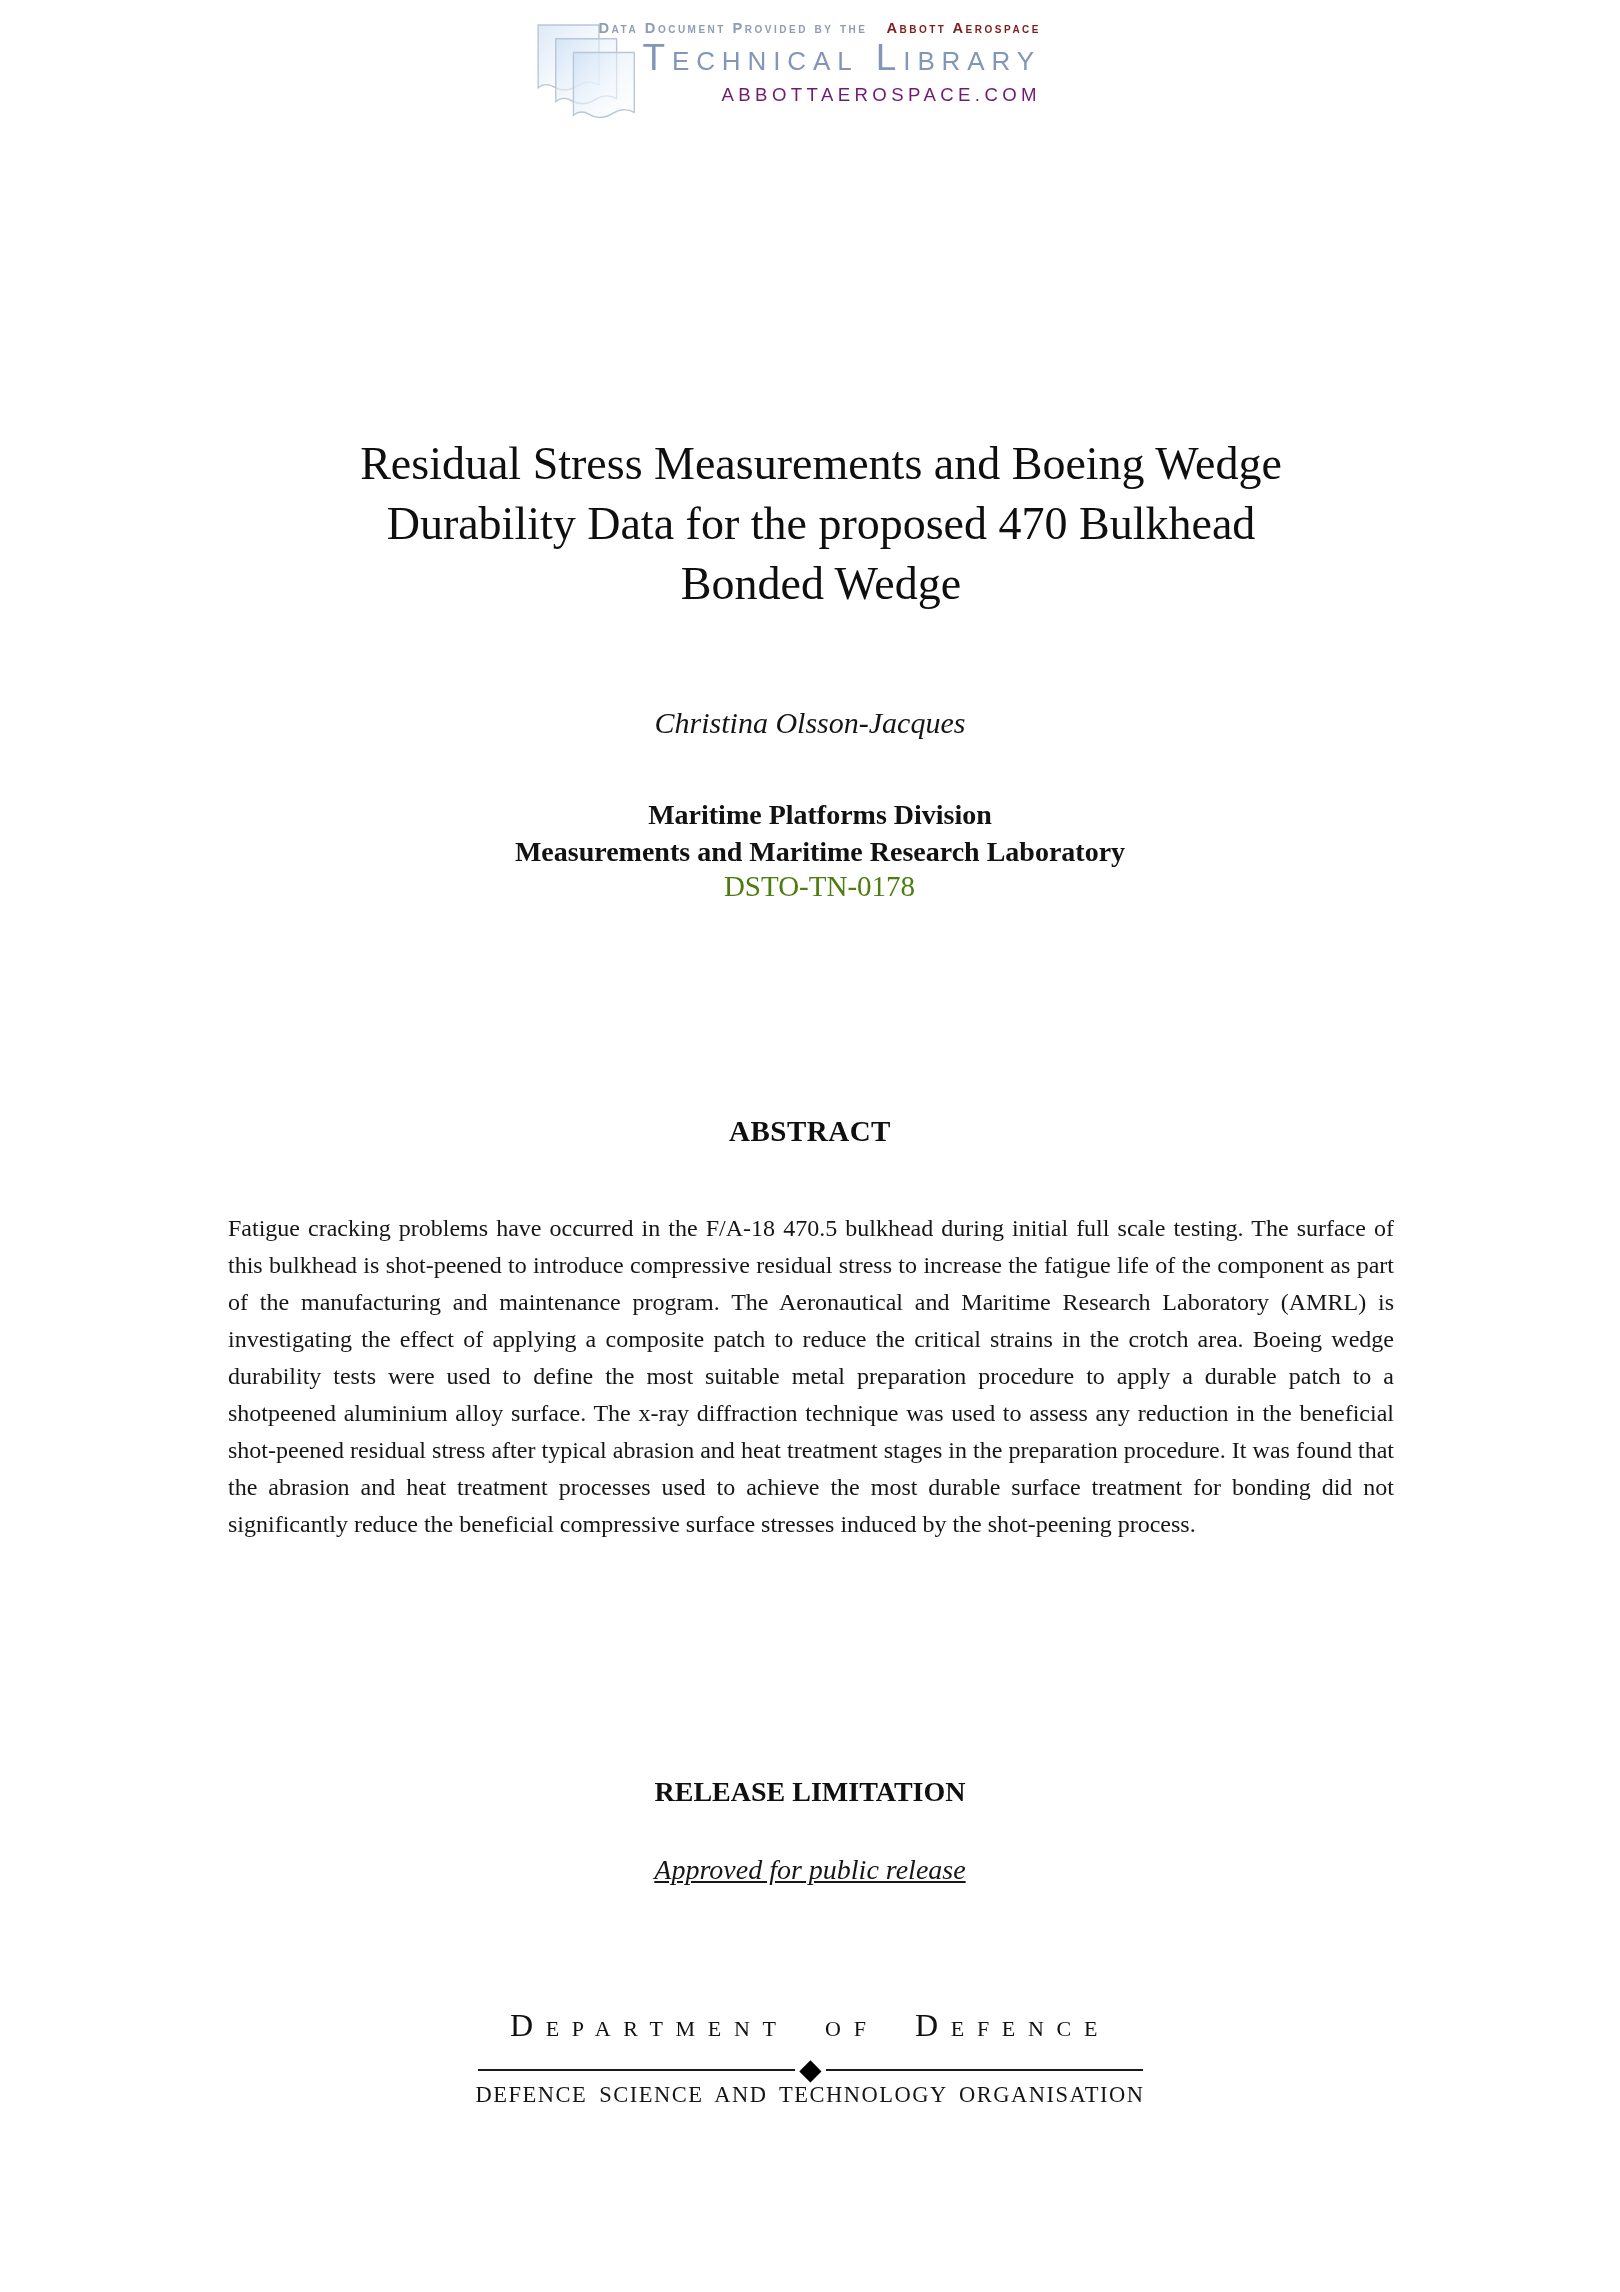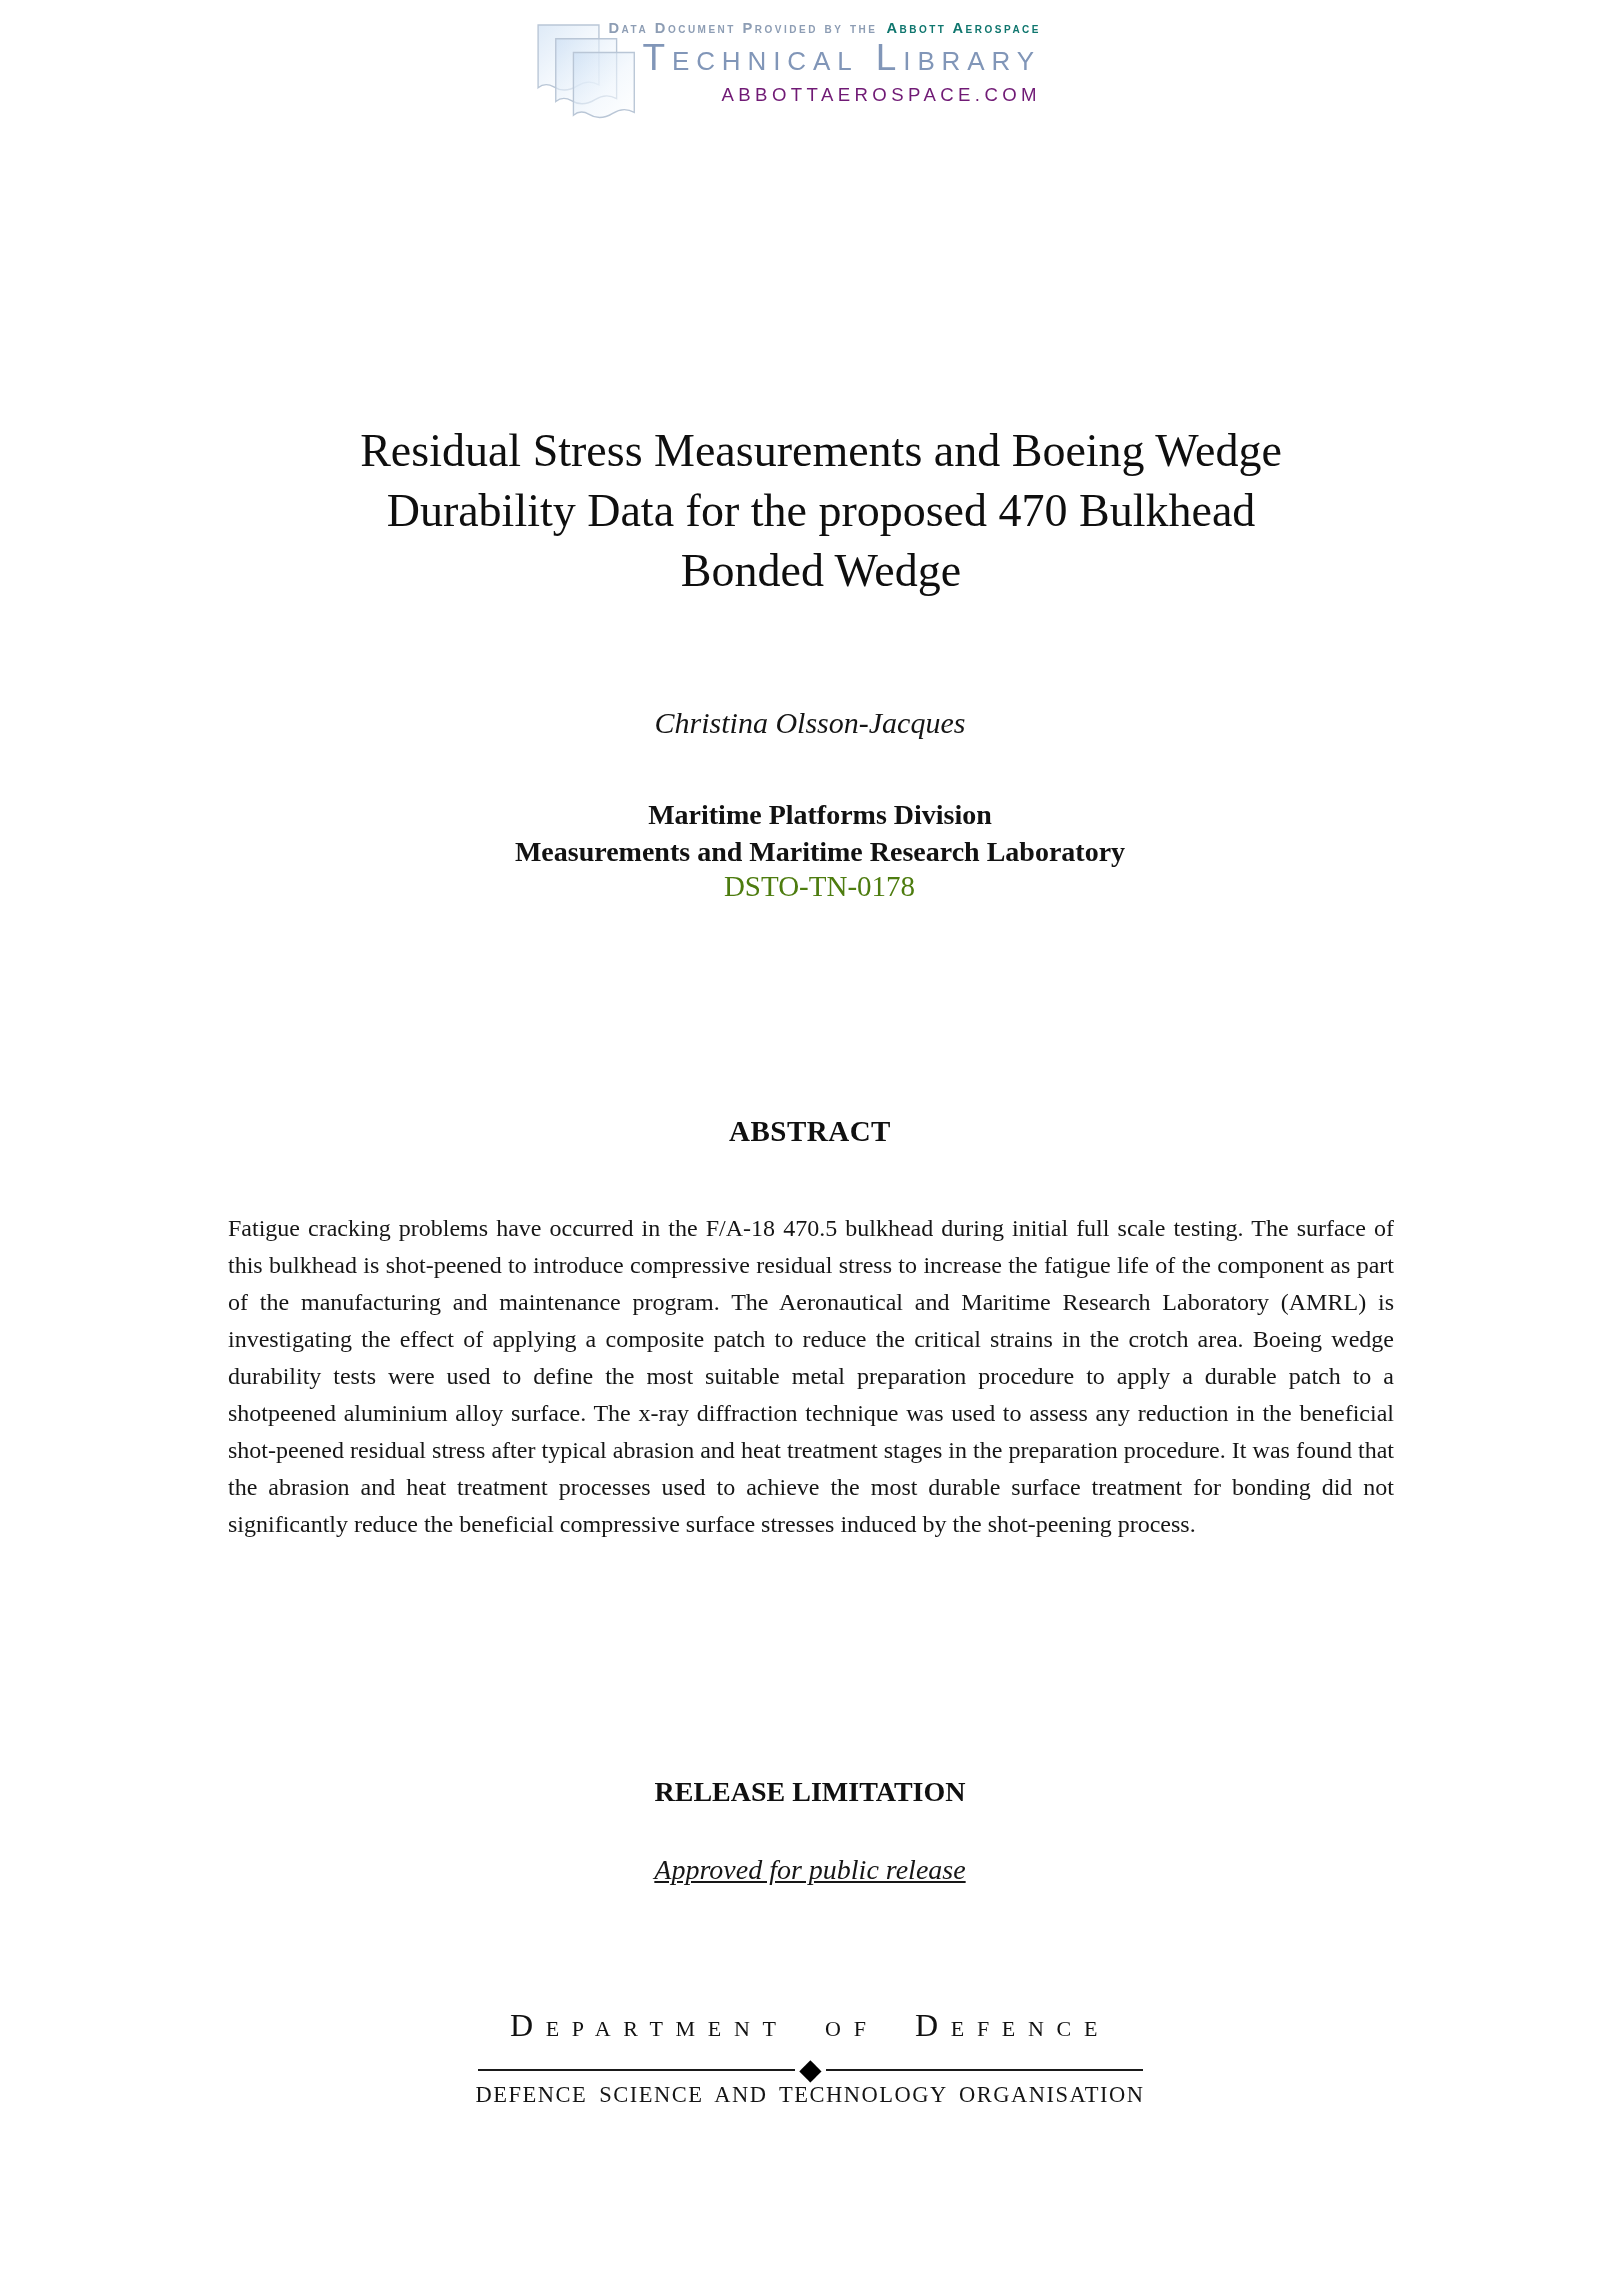--- a/index.html
+++ b/index.html
@@ -33,22 +33,22 @@
   }
   .hdr-line1 {
     font-size: 14.7px;
     font-variant: small-caps;
     letter-spacing: 2.5px;
     font-weight: bold;
     color: #8d9db4;
     white-space: nowrap;
   }
   .hdr-line1 .provider {
-    color: #0f766e;
-    margin-left: 9px;
+    color: #7f1d1d;
+    margin-left: 19px;
   }
   .hdr-line2 {
     margin-top: 2px;
     font-size: 37px;
     font-variant: small-caps;
     letter-spacing: 6.9px;
     font-weight: 500;
     color: #8196b8;
     white-space: nowrap;
   }
@@ -58,21 +58,21 @@
     letter-spacing: 4.4px;
     font-weight: 400;
     color: #701a75;
     white-space: nowrap;
   }
 
   
   .centered { position: absolute; left: 0; right: 0; text-align: center; }
 
   .report-title {
-    top: 421px;
+    top: 434px;
     margin: 0;
     font-size: 46px;
     font-weight: 400;
     line-height: 60px;
     color: #0f0f0f;
     padding-left: 22px;
   }
   .report-title span { display: block; }
 
   .author {

